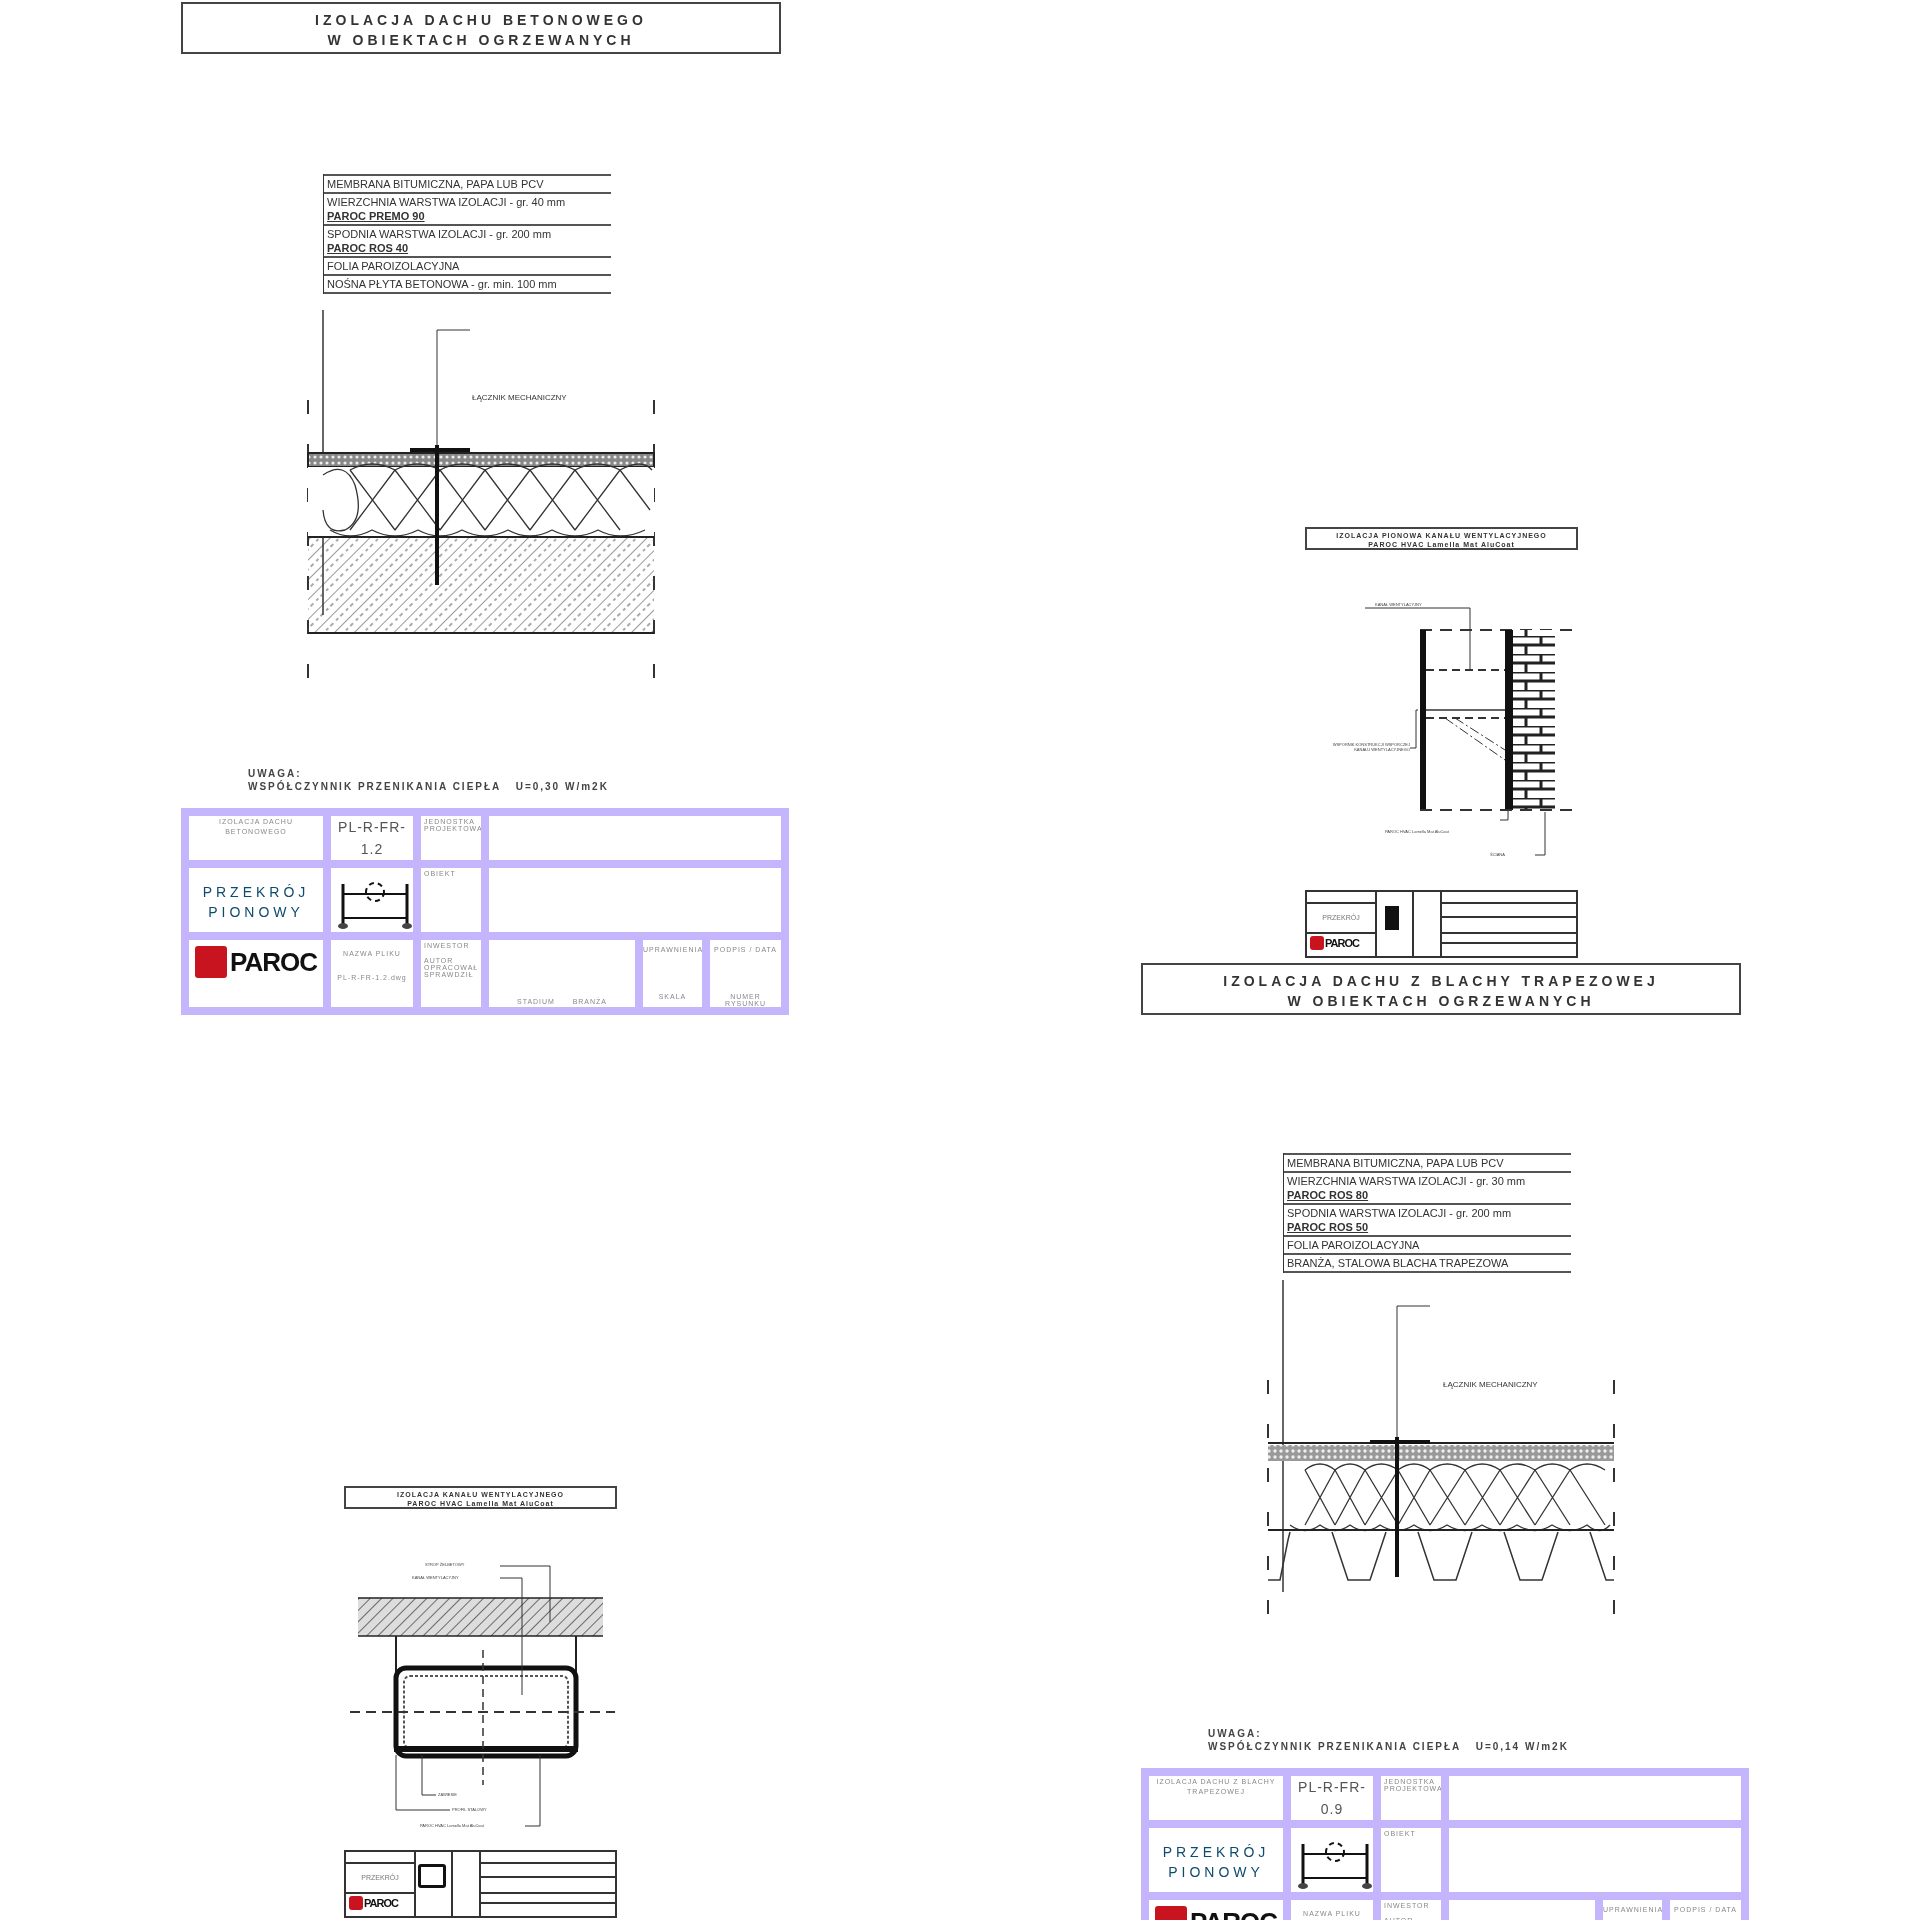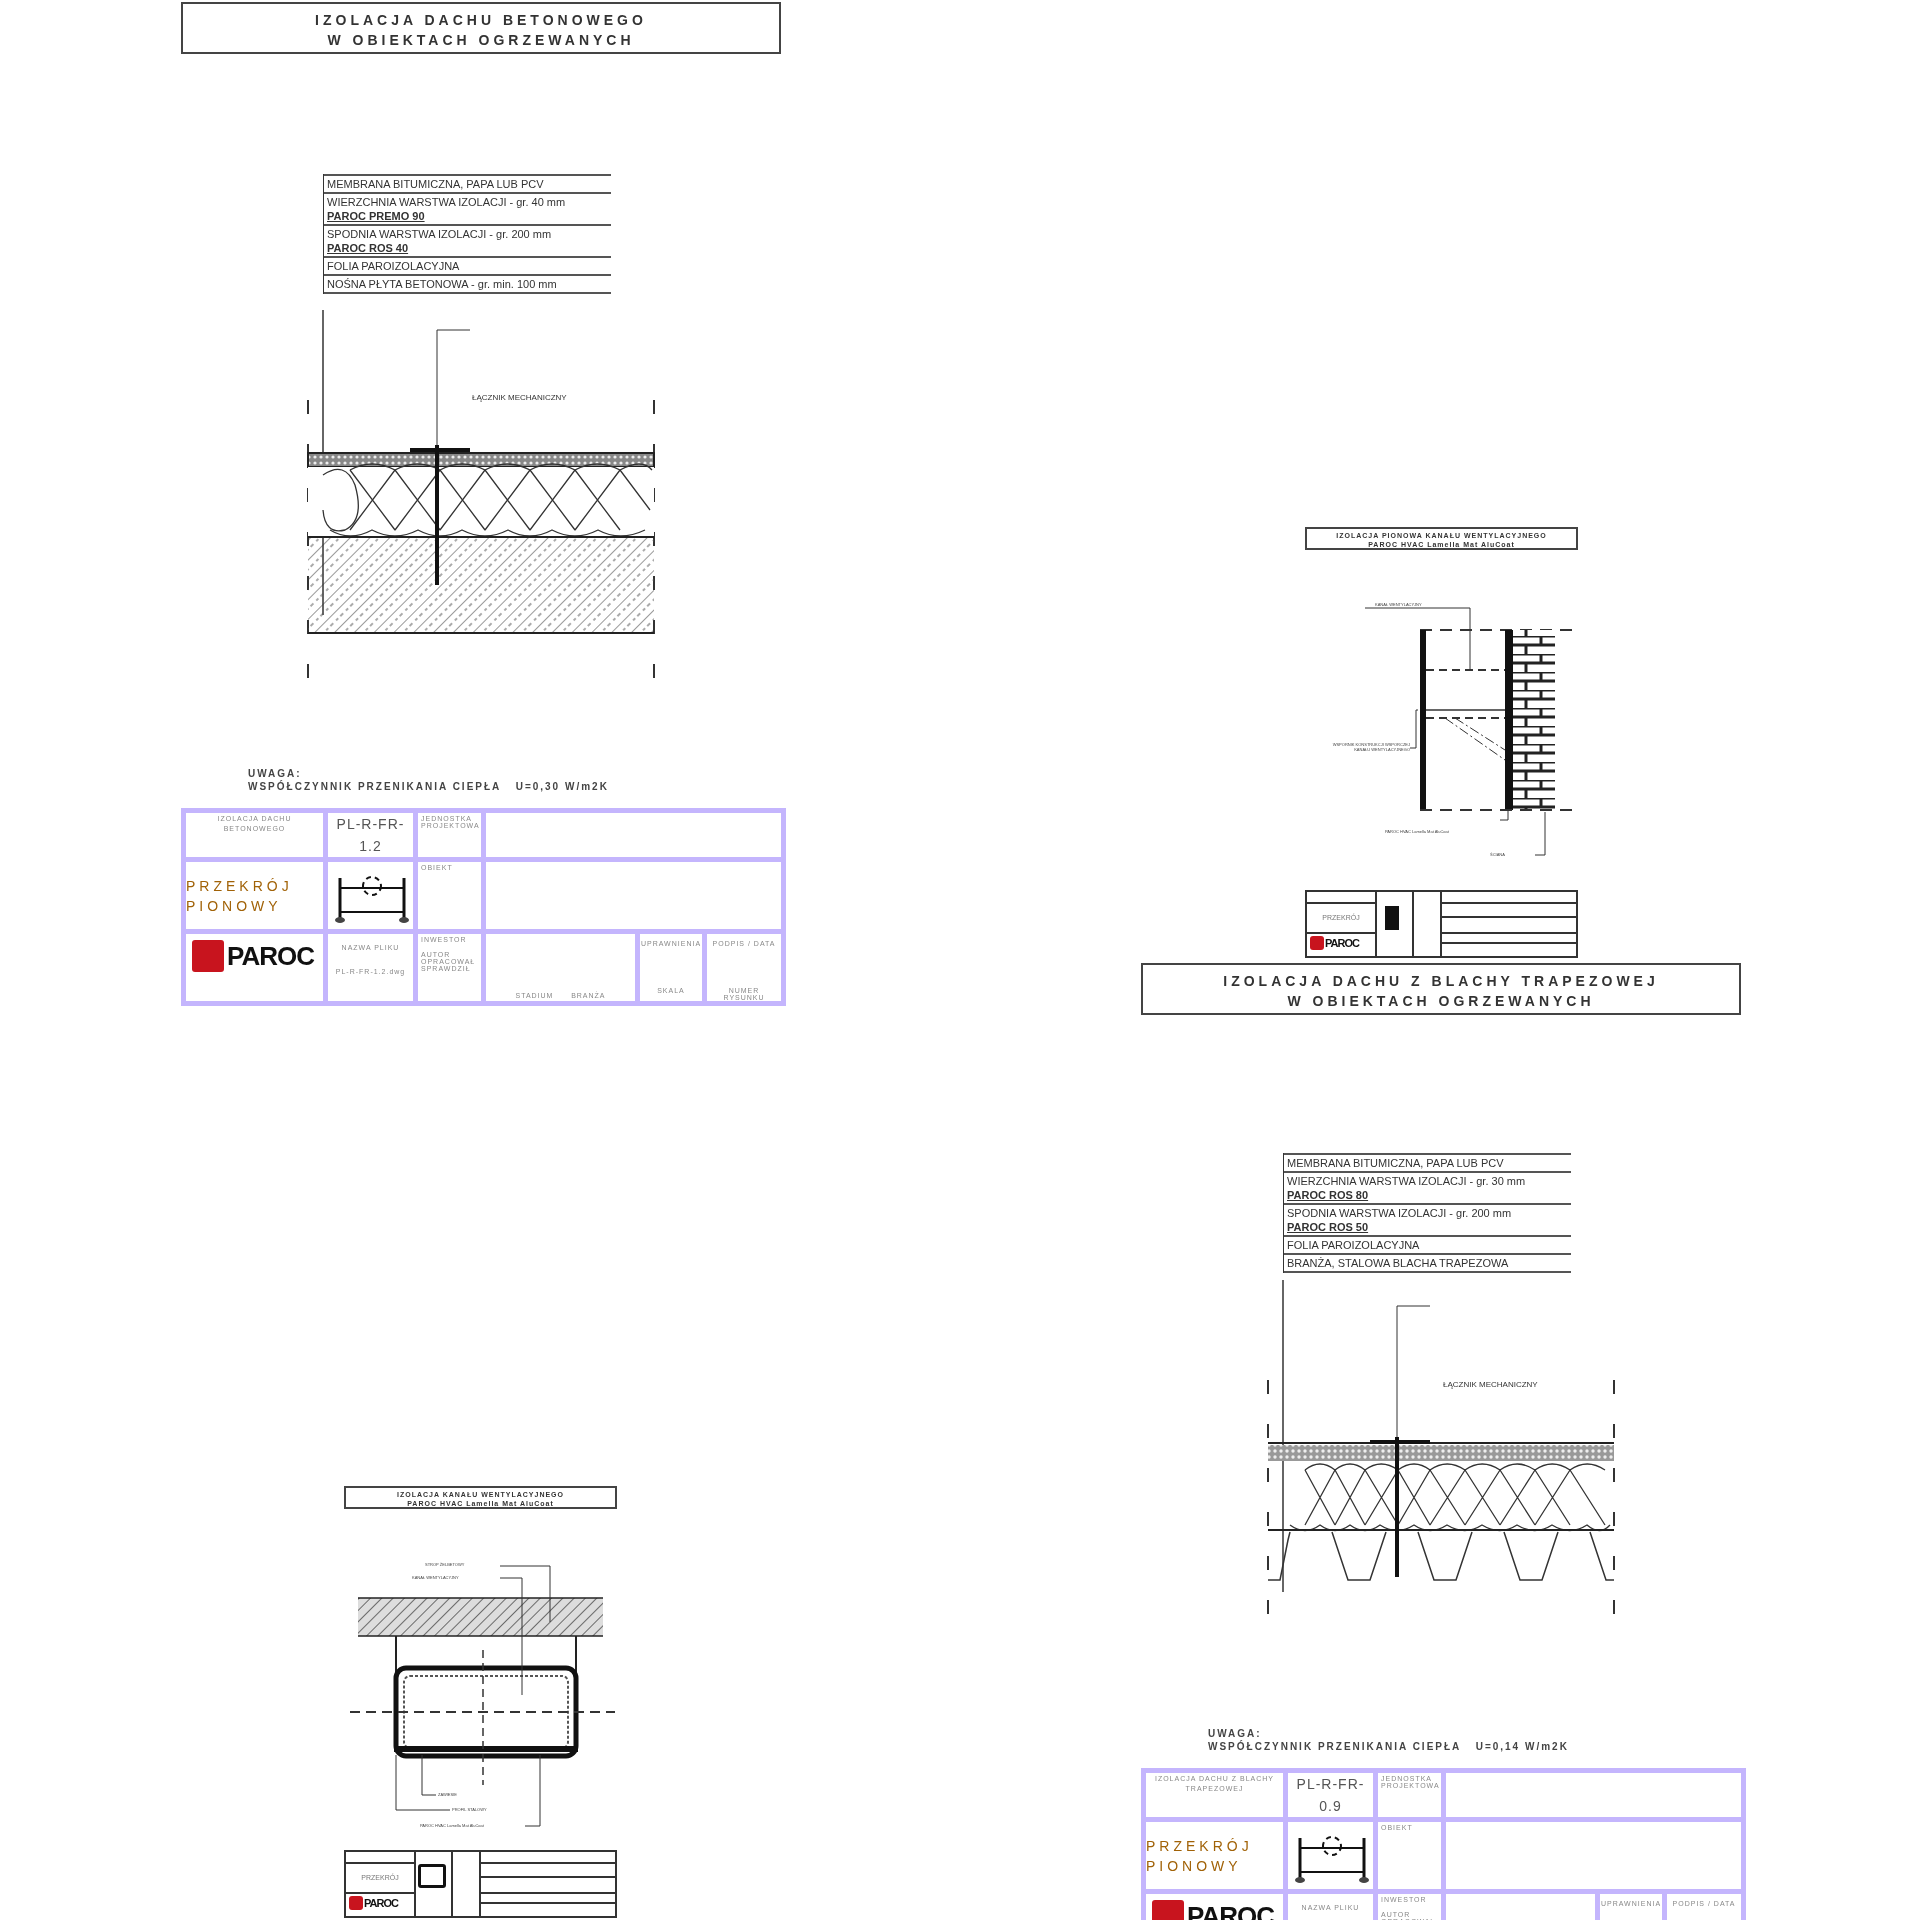--- a/index.html
+++ b/index.html
@@ -8,24 +8,24 @@
   .title-box{position:absolute;border:2px solid #444;background:#fff;text-align:center;font-weight:bold;color:#333;letter-spacing:4px;box-sizing:border-box;}
   .title-box.big{font-size:14px;line-height:20px;padding-top:6px;}
   .title-box.small{font-size:7px;line-height:9px;letter-spacing:1px;padding-top:2px;border-width:2px;}
   .layers{position:absolute;border-left:1.5px solid #333;font-size:11px;color:#333;}
   .layers .row{border-bottom:2px solid #555;padding:1px 3px;line-height:14px;white-space:nowrap;}
   .layers .row:first-child{border-top:2px solid #555;}
   .layers .sub{font-weight:bold;text-decoration:underline;}
   .note{position:absolute;font-size:10px;font-weight:bold;letter-spacing:2px;color:#444;line-height:13px;}
   .note .v{font-weight:bold;}
   table.tb{position:absolute;border-collapse:collapse;table-layout:fixed;}
-  table.tb td{border:5px solid #c4b5fd;padding:0;font-size:7px;color:#888;letter-spacing:1px;vertical-align:top;overflow:hidden;}
+  table.tb td{border:8px solid #c4b5fd;padding:0;font-size:7px;color:#888;letter-spacing:1px;vertical-align:top;overflow:hidden;}
   .tb .proj{font-size:7px;text-align:center;line-height:10px;padding-top:1px;}
   .tb .code{font-size:14px;color:#555;text-align:center;letter-spacing:1px;line-height:22px;}
-  .tb .view{font-size:14px;color:#a16207;letter-spacing:4px;line-height:20px;padding-top:14px;vertical-align:top;}
+  .tb .view{font-size:14px;color:#0c4a6e;text-align:center;letter-spacing:4px;line-height:20px;padding-top:14px;vertical-align:top;}
   .tb .lbl{padding:2px 3px;}
   .tb .hdr{text-align:center;padding-top:6px;}
   .logo{display:flex;align-items:center;gap:3px;padding:6px 0 0 6px;}
   .logo-mark{width:32px;height:32px;background:#c8141e;border-radius:3px;}
   .logo-text{font-size:26px;font-weight:bold;color:#111;letter-spacing:-1px;font-family:"Liberation Sans",sans-serif;}
   .sm-logo .logo-mark{width:14px;height:14px;}
   .sm-logo .logo-text{font-size:11px;}
   .sm-logo{padding:3px 0 0 3px;gap:1px;}
   .leader{font-size:8px;color:#333;white-space:nowrap;}
   .tiny{font-size:4px;color:#444;white-space:nowrap;}

